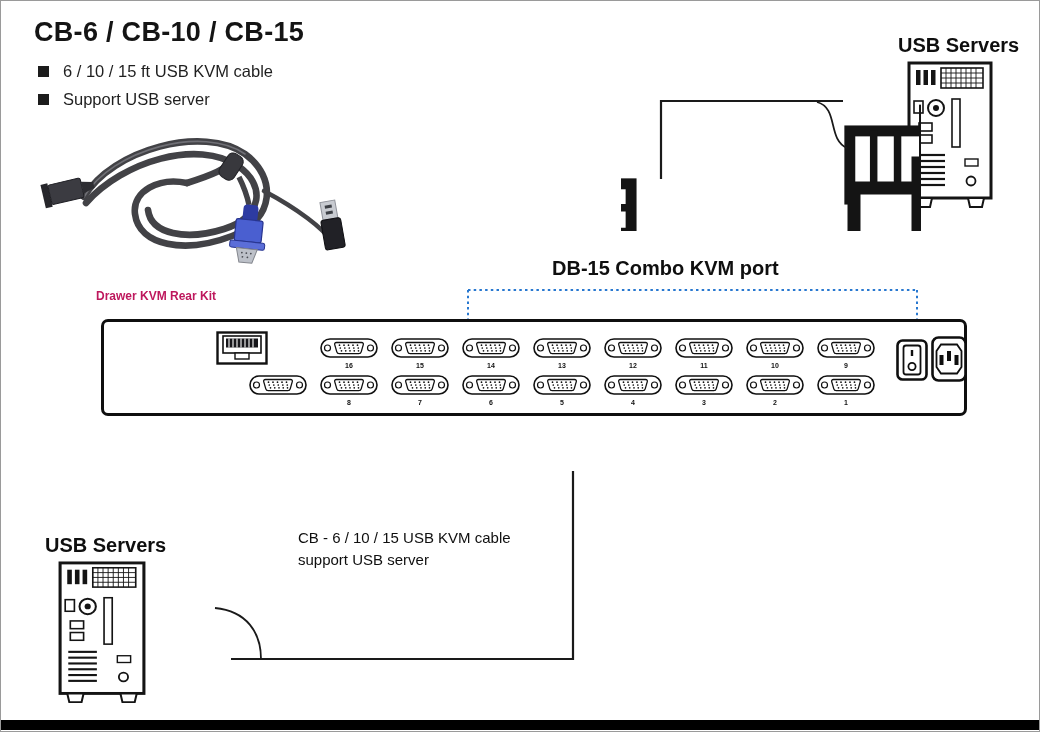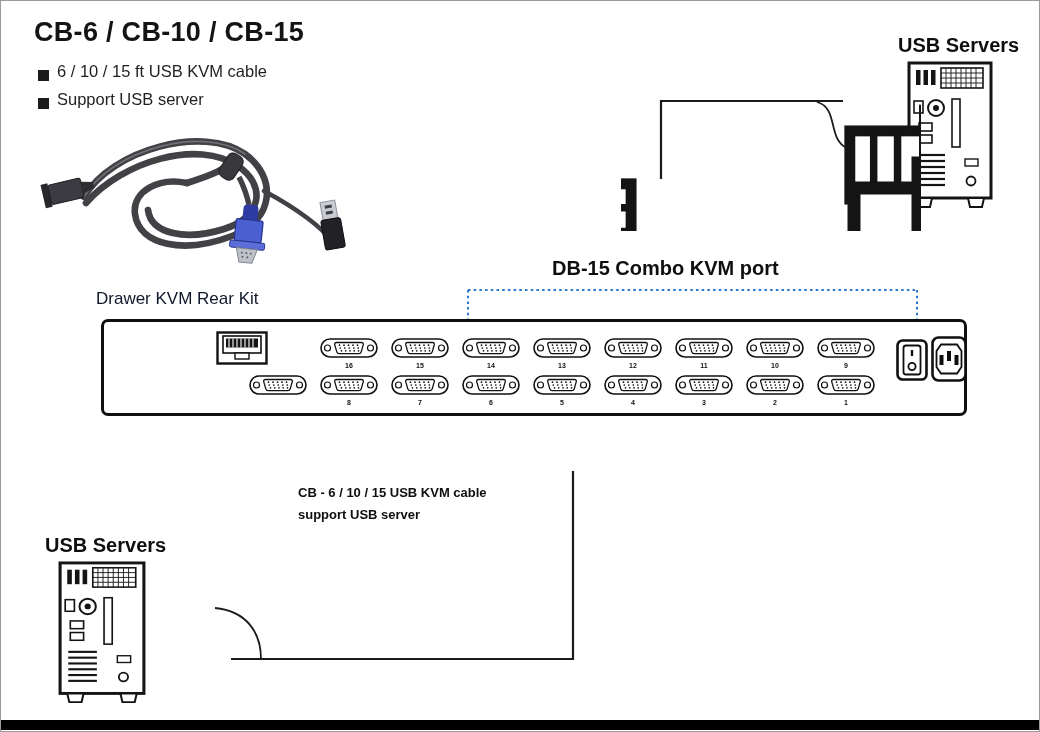--- a/index.html
+++ b/index.html
@@ -1,32 +1,32 @@
 <!DOCTYPE html>
 <html style="--accent: #2878d0; --cable-blue: #4a5fd0; --text: #1a1a1a;"><head>
 <meta charset="utf-8">
 <style>
   *{margin:0;padding:0;box-sizing:border-box}
   html,body{background:#e9e9e9;margin:0}
   .page{position:relative;width:1040px;height:732px;background:#ffffff;border:1px solid #9a9a9a;
         font-family:"Liberation Sans",sans-serif;color:var(--text,#1a1a1a);overflow:hidden}
   .abs{position:absolute}
   .title{position:absolute;left:33px;top:16px;font-size:27px;font-weight:700;letter-spacing:.3px;color:#141414}
-  .bullet-row{position:absolute;left:37px;display:flex;align-items:flex-end;gap:8px}
+  .bullet-row{position:absolute;left:37px;display:flex;align-items:center;gap:14px}
   .bullet-sq{width:11px;height:11px;background:#1c1c1c;flex:0 0 auto}
   .bullet-text{font-size:16.5px;color:#1f1f1f}
   .label{position:absolute;font-weight:700;font-size:20px;color:#0f0f0f;white-space:nowrap}
-  .label.regular{font-weight:400;font-size:17px;color:#0f172a}
+  .label.regular{font-weight:700;font-size:12px;color:#be185d}
   .rear-panel{position:absolute;left:100px;top:318px;width:866px;height:97px;border:3px solid #0f0f0f;
               border-radius:7px;background:#fff}
   .ports-layer{position:absolute;inset:0}
   .db15-port{position:absolute;width:58px}
   .port-svg{display:block;width:58px;height:26px}
   .port-num{margin-top:1px;text-align:center;font-size:7px;font-weight:700;line-height:7px;color:#111}
-  .note{position:absolute;left:297px;top:481px;font-weight:700;font-size:13px;line-height:22px;color:#0f0f0f}
+  .note{position:absolute;left:297px;top:526px;font-weight:400;font-size:15px;line-height:22px;color:#0f0f0f}
   .bottom-bar{position:absolute;left:0;top:719px;width:1040px;height:10px;background:#000}
   .stroke-line{stroke:#1a1a1a;stroke-width:2.2;fill:none}
   .dotted{stroke:var(--accent,#2878d0);stroke-width:2;fill:none;stroke-dasharray:2.5 3.2}
   .vga-blue{fill:var(--cable-blue,#4a5fd0)}
 </style>
 </head>
 <body>
 
 <div class="page">
 

